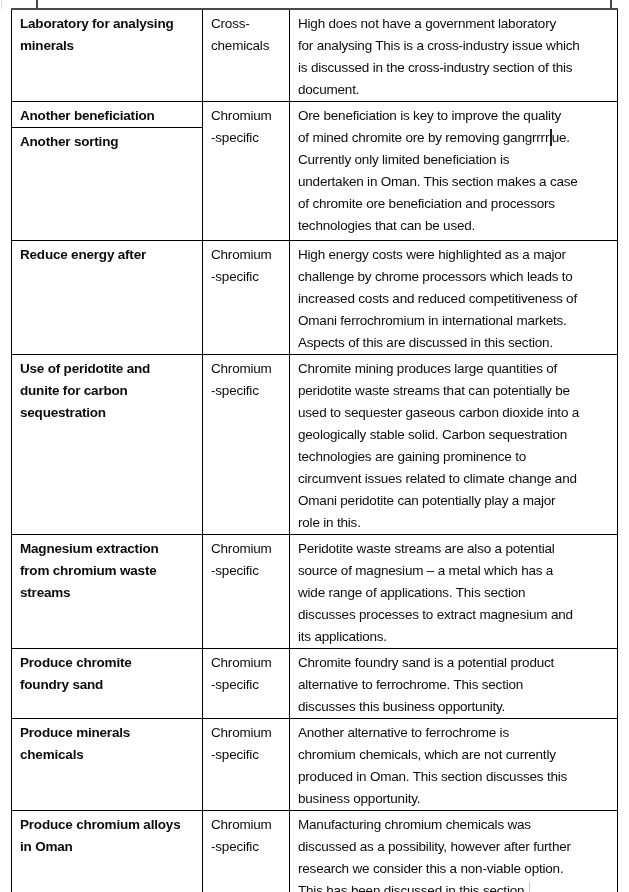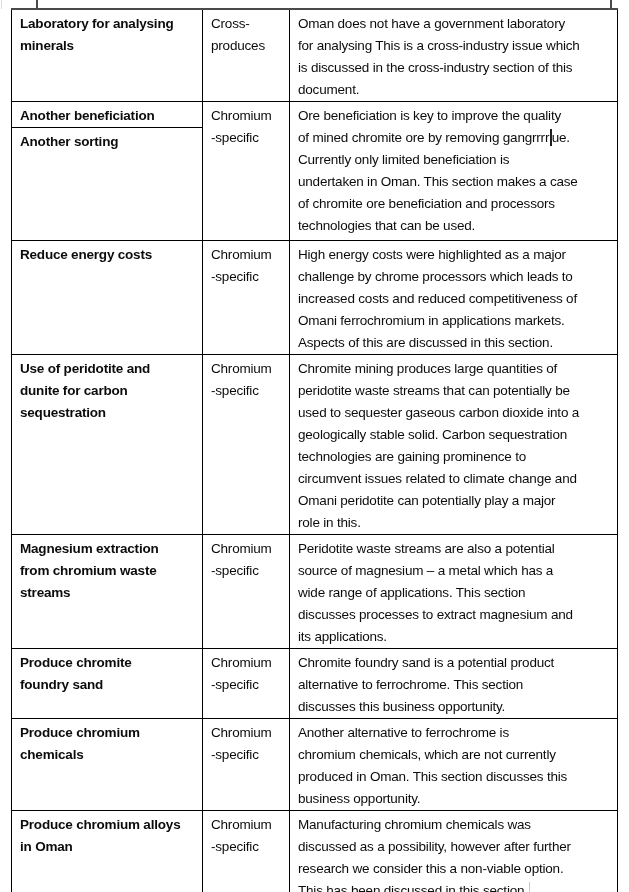--- a/index.html
+++ b/index.html
@@ -73,22 +73,22 @@
       <col style="width:191px">
       <col style="width:87px">
       <col style="width:328px">
     </colgroup>
 
     <tbody>
         <tr style="height:92px">
       <td class="c1"><span class="t">Laboratory for analysing
 minerals</span></td>
       <td class="c2"><span class="t">Cross-
-produces</span></td>
-      <td class="c3"><span class="t">Oman does not have a government laboratory
+chemicals</span></td>
+      <td class="c3"><span class="t">High does not have a government laboratory
 for analysing This is a cross-industry issue which
 is discussed in the cross-industry section of this
 document.</span></td>
     </tr>
 
     <tr style="height:22px">
       <td class="c1 split"><span class="t">Another beneficiation</span></td>
       <td class="c2" rowspan="2"><span class="t">Chromium
 -specific</span></td>
       <td class="c3" rowspan="2"><span class="t">Ore beneficiation is key to improve the quality
@@ -96,27 +96,27 @@
 Currently only limited beneficiation is
 undertaken in Oman. This section makes a case
 of chromite ore beneficiation and processors
 technologies that can be used.</span></td>
     </tr>
     <tr style="height:113px">
       <td class="c1"><span class="t">Another sorting</span></td>
     </tr>
 
     <tr style="height:110px">
-      <td class="c1"><span class="t">Reduce energy costs</span></td>
+      <td class="c1"><span class="t">Reduce energy after</span></td>
       <td class="c2"><span class="t">Chromium
 -specific</span></td>
       <td class="c3"><span class="t">High energy costs were highlighted as a major
 challenge by chrome processors which leads to
 increased costs and reduced competitiveness of
-Omani ferrochromium in applications markets.
+Omani ferrochromium in international markets.
 Aspects of this are discussed in this section.</span></td>
     </tr>
 
     <tr style="height:180px">
       <td class="c1"><span class="t">Use of peridotite and
 dunite for carbon
 sequestration</span></td>
       <td class="c2"><span class="t">Chromium
 -specific</span></td>
       <td class="c3"><span class="t">Chromite mining produces large quantities of
@@ -146,21 +146,21 @@
       <td class="c1"><span class="t">Produce chromite
 foundry sand</span></td>
       <td class="c2"><span class="t">Chromium
 -specific</span></td>
       <td class="c3"><span class="t">Chromite foundry sand is a potential product
 alternative to ferrochrome. This section
 discusses this business opportunity.</span></td>
     </tr>
 
     <tr style="height:90px">
-      <td class="c1"><span class="t">Produce chromium
+      <td class="c1"><span class="t">Produce minerals
 chemicals</span></td>
       <td class="c2"><span class="t">Chromium
 -specific</span></td>
       <td class="c3"><span class="t">Another alternative to ferrochrome is
 chromium chemicals, which are not currently
 produced in Oman. This section discusses this
 business opportunity.</span></td>
     </tr>
 
     <tr style="height:89px">

